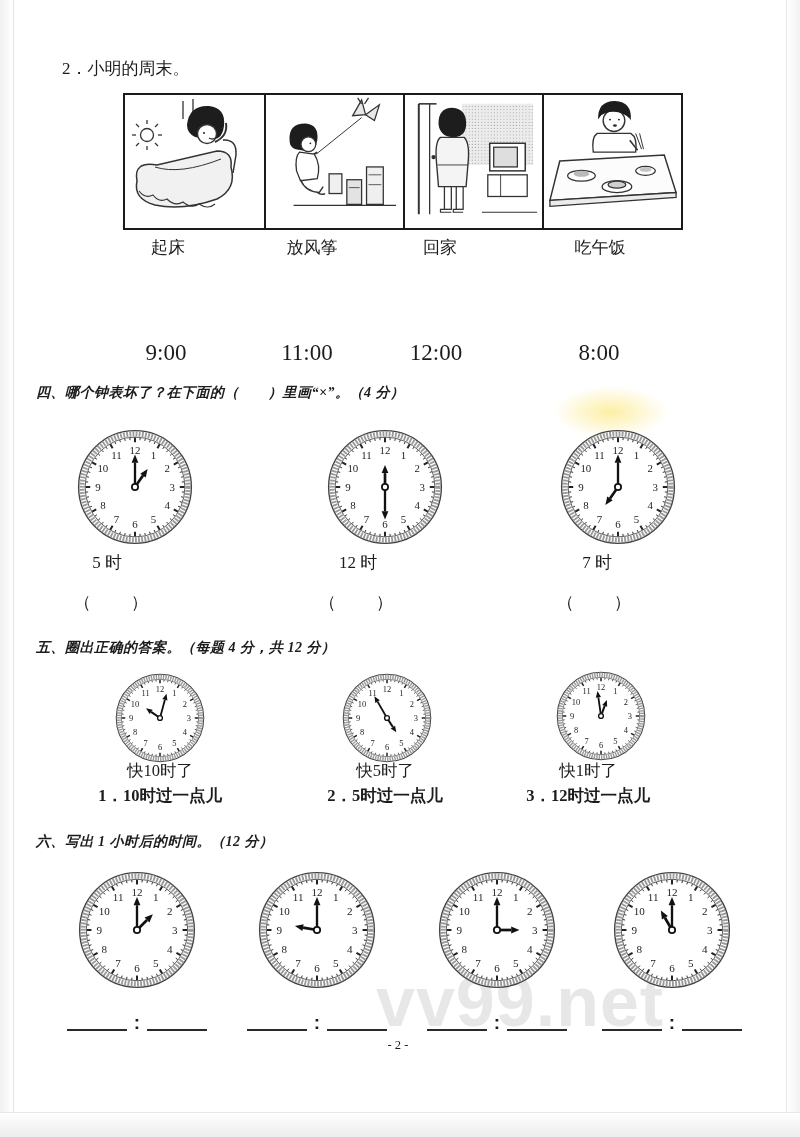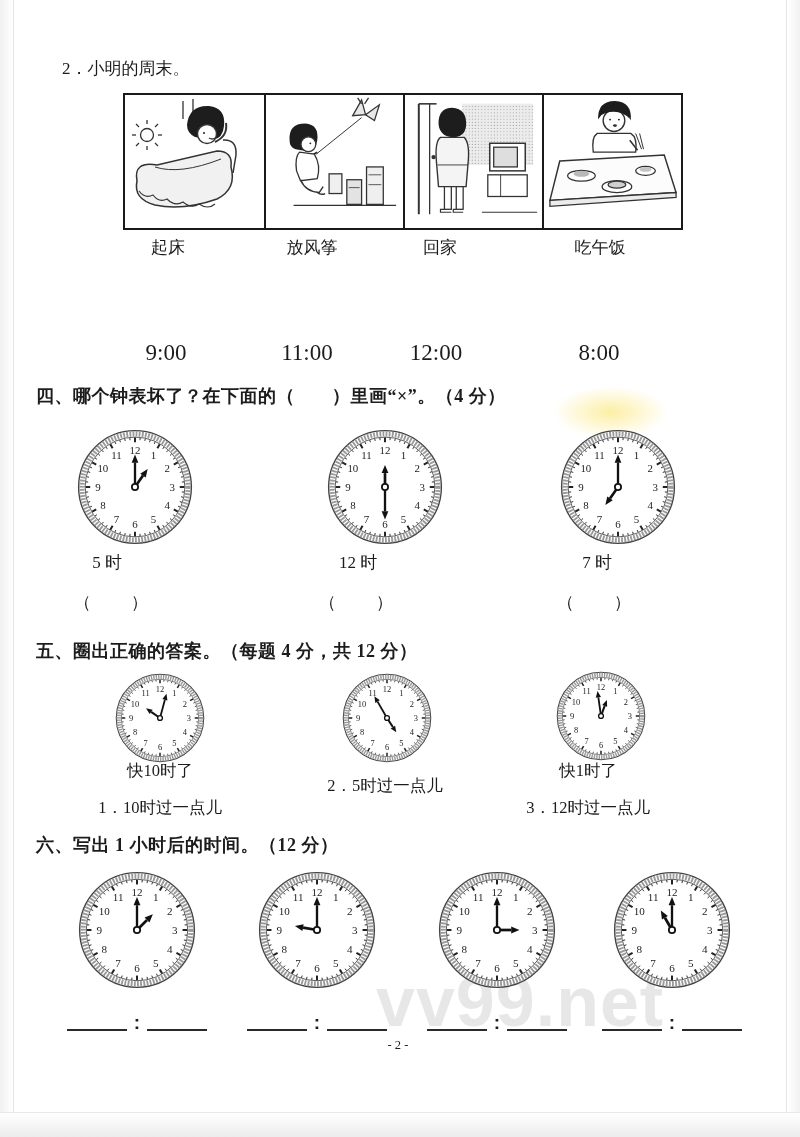--- a/index.html
+++ b/index.html
@@ -1,27 +1,27 @@
 <!DOCTYPE html>
 <html><head>
 <meta charset="utf-8">
 <style>
   html,body{margin:0;padding:0;}
   body{width:800px;height:1137px;position:relative;background:#ffffff;overflow:hidden;
        font-family:"Liberation Serif","DejaVu Serif",serif;color:#1c1c1c;}
   .abs{position:absolute;}
   .center{text-align:center;}
-  .heading{font-weight:bold;font-size:18px;letter-spacing:.5px;}
+  .heading{font-weight:bold;font-size:14px;letter-spacing:.5px;font-style:italic;}
   .qtitle{font-size:17px;}
   .cap{font-size:17px;}
   .time{font-size:23px;text-align:center;}
   .clklabel{font-size:17px;}
   .slot{font-size:17px;letter-spacing:2px;}
   .opt1{font-size:16.5px;text-align:center;}
-  .opt2{font-size:16.5px;text-align:center;margin-top:15px;}
+  .opt2{font-size:16.5px;text-align:center;margin-top:3px;font-weight:bold;}
   .picture-table{display:flex;border:2px solid #1a1a1a;background:#fff;}
   .pcell{width:139px;height:133px;border-left:2px solid #1a1a1a;box-sizing:border-box;background:#fff;}
   .pcell:first-child{border-left:none;}
   .pcell svg{display:block;width:100%;height:100%;}
   .clock svg{display:block;}
   .blank-group{display:flex;align-items:flex-end;justify-content:center;width:160px;height:26px;}
   .bline{display:inline-block;width:60px;height:18px;border-bottom:2.5px solid #2a2a2a;}
   .bcolon{font-weight:bold;font-size:19px;margin:0 7px;position:relative;top:3px;font-family:"Liberation Sans",sans-serif;}
   .pagenum{font-size:12.5px;width:100px;text-align:center;}
   .watermark{font-family:"Liberation Sans",sans-serif;font-weight:bold;font-size:70px;
@@ -680,20 +680,21 @@
         <polygon points="46.10315317311816,22.272494075236033 44.20558748048806,29.60797254921122 49.949142279189175,28.800768563642833" fill="#111"></polygon>
         <circle cx="50" cy="50" r="2.7" fill="#fff" stroke="#111" stroke-width="1.5"></circle>
       </svg>
     </div>
 
   <div class="abs" style="left:50px;top:760px;width:220px;">
     <div class="opt1">快10时了</div>
     <div class="opt2">1．10时过一点儿</div>
   </div>
   <div class="abs" style="left:275px;top:760px;width:220px;">
+    <div class="opt1">快5时了</div>
     <div class="opt2">2．5时过一点儿</div>
   </div>
   <div class="abs" style="left:478px;top:760px;width:220px;">
     <div class="opt1">快1时了</div>
     <div class="opt2">3．12时过一点儿</div>
   </div>
 
   <div class="abs heading" style="left:36px;top:833px;">六、写出 1 小时后的时间。（12 分）</div>
 
   <div class="abs clock" style="left:78px;top:871px;">

